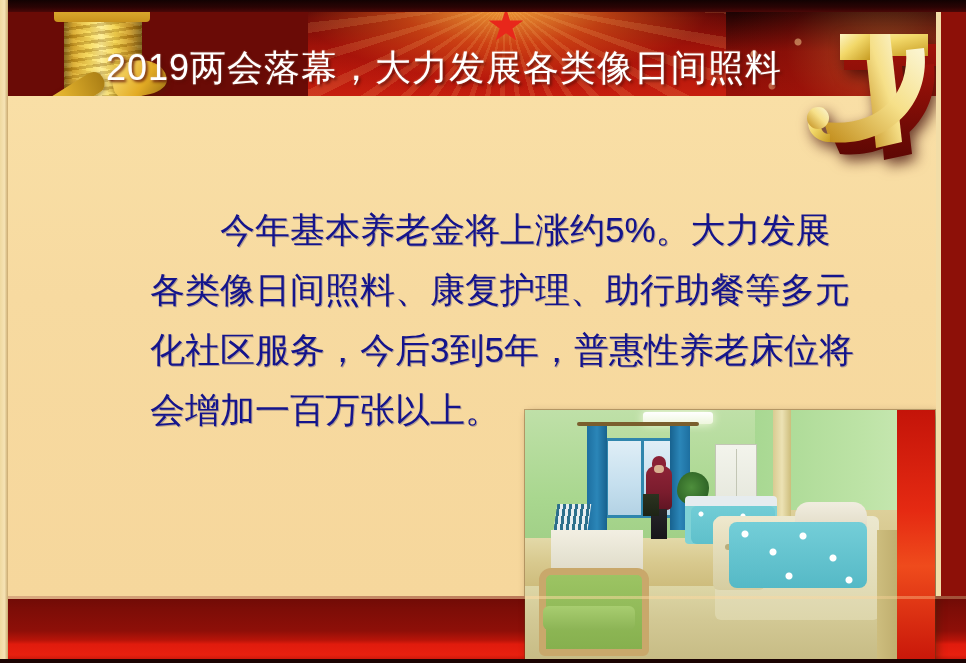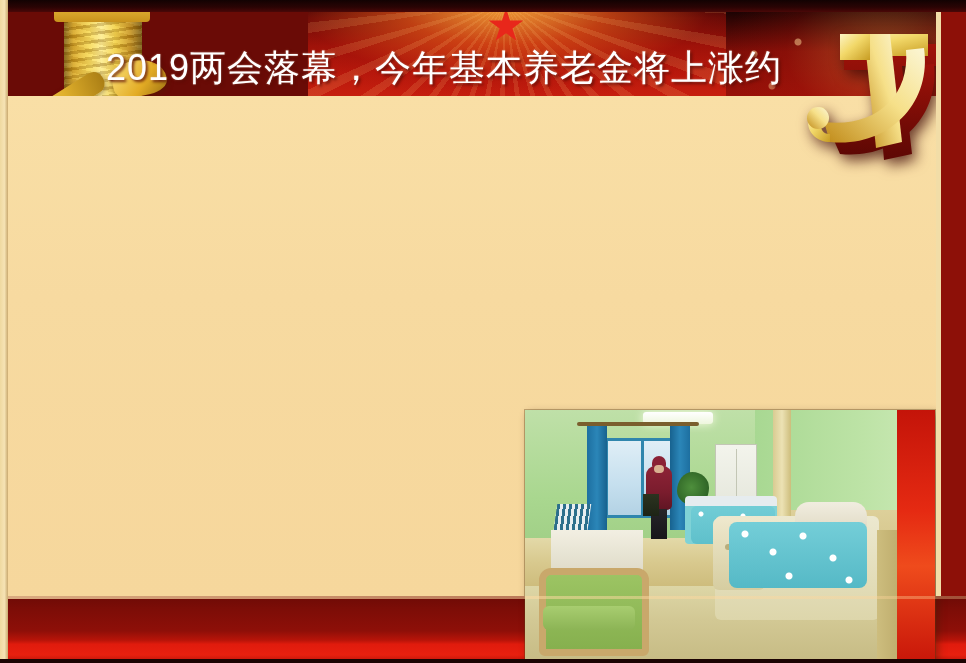--- a/index.html
+++ b/index.html
@@ -472,23 +472,29 @@
     <path d="M86 20 L112 20 L124 128 L98 134 Z" fill="url(#gold2)"></path>
 
     <path d="M62 20 L92 20 L92 46 L62 46 Z" fill="url(#gold1)"></path>
 
     <path d="M146 34 C154 90 110 134 52 128 L46 108 C96 114 132 84 128 36 Z" fill="url(#gold2)"></path>
 
     <path d="M52 128 C40 128 30 120 30 108 C30 98 38 92 46 94 L48 110 C44 110 42 112 44 116 C46 120 50 120 52 120 Z" fill="url(#gold1)"></path>
     <circle cx="40" cy="104" r="11" fill="url(#gold2)"></circle>
   </svg>
 
-  <div class="title">2019两会落幕，今年基本养老金将上涨约</div>
-
-
+  <div class="title">2019两会落幕，大力发展各类像日间照料</div>
+
+
+  <div class="body-text">
+    <span class="ln indent">今年基本养老金将上涨约5%。大力发展</span>
+    <span class="ln">各类像日间照料、康复护理、助行助餐等多元</span>
+    <span class="ln">化社区服务，今后3到5年，普惠性养老床位将</span>
+    <span class="ln">会增加一百万张以上。</span>
+  </div>
 
   <div class="photo">
     <div class="ph-wall"></div>
     <div class="ph-wall-r"></div>
     <div class="ph-wainscot"></div>
     <div class="ph-wainscot-r"></div>
     <div class="ph-floor"></div>
     <div class="ph-ceiling-light"></div>
     <div class="ph-rod"></div>
     <div class="ph-window"></div>

